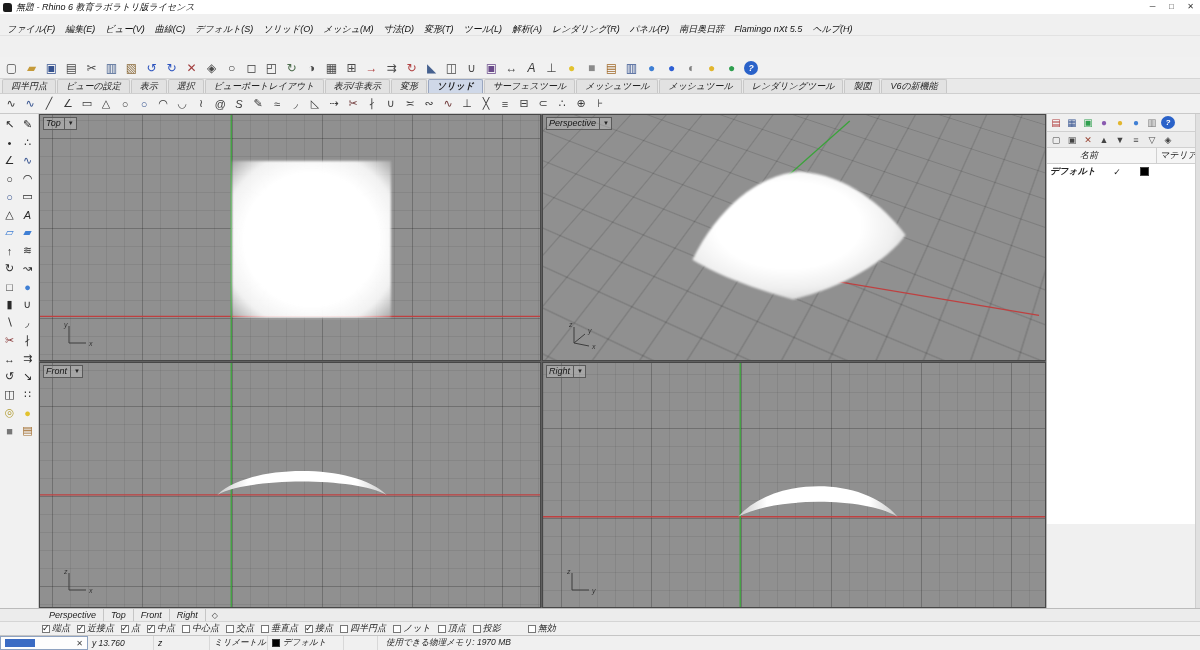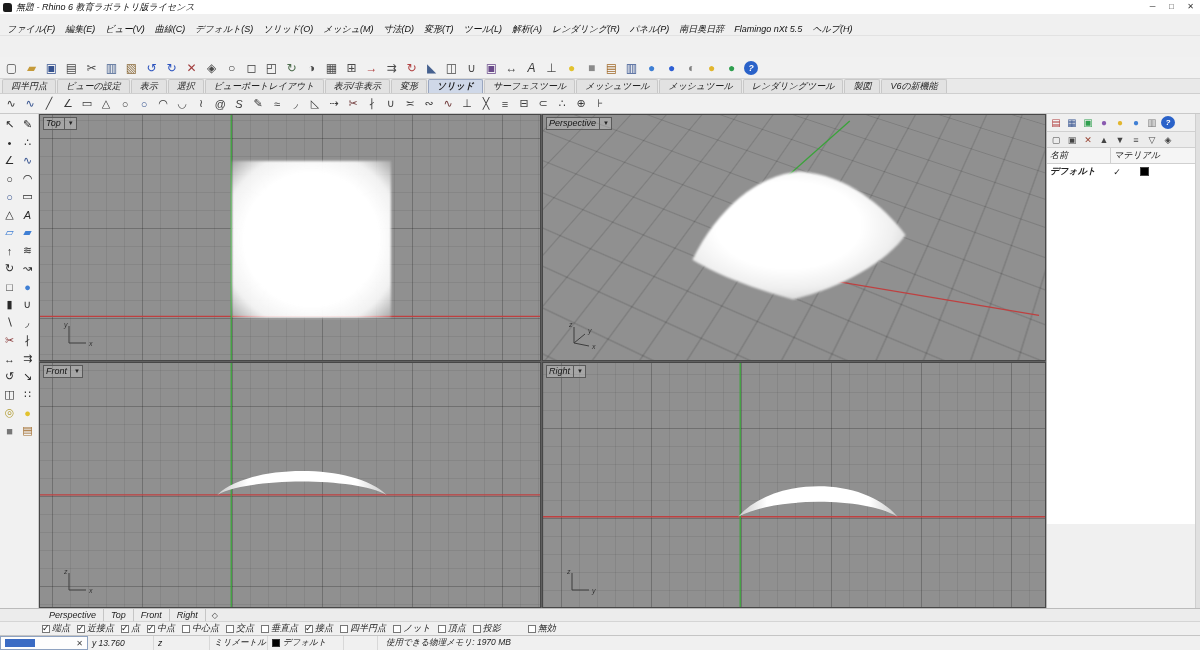--- a/index.html
+++ b/index.html
@@ -73,21 +73,21 @@
   .axis-ind line { stroke:#3d3d3d; stroke-width:1; }
 
   
   .rightpanel { position:absolute; left:1046px; top:114px; width:154px; height:494px; background:#f0f0f0; border-left:1px solid #b5b5b5; font-size:9px; color:#222; }
   .panel-tabs { display:flex; gap:2px; padding:2px; border-bottom:1px solid #d0d0d0; }
   .pbtn { width:14px; height:13px; display:flex; align-items:center; justify-content:center; font-size:10px; }
   .pbtn.round-blue { background:#2a62c9; border-radius:50%; font-size:8px; font-weight:bold; }
   .panel-toolbar { display:flex; gap:2px; padding:1px 2px; border-bottom:1px solid #d0d0d0; background:#ececec; }
   .panel-toolbar .pbtn { font-size:9px; }
   .panel-headers { display:flex; border-bottom:1px solid #d0d0d0; background:#f5f5f5; }
-  .ph-name { width:64px; padding:1px 3px; border-right:1px solid #d0d0d0; }
+  .ph-name { width:80px; padding:1px 3px; border-right:1px solid #d0d0d0;margin-left:30px; }
   .ph-material { flex:1; padding:1px 3px; white-space:nowrap; overflow:hidden; }
   .panel-body { background:#ffffff; height:360px; }
   .layer-row { display:flex; align-items:center; height:15px; padding:0 3px; }
   .layer-name { width:60px; font-weight:bold; }
   .layer-check { width:14px; text-align:center; color:#222; }
   .layer-swatch { width:9px; height:9px; background:#000; border:1px solid #444; margin-left:16px; }
   .panel-scroll { position:absolute; right:0; top:0; width:5px; height:100%; background:#e0e0e0; border-left:1px solid #cfcfcf; }
 
   
   .vptabs { position:absolute; left:0; top:608px; width:100%; height:13px; background:#ececec; border-top:1px solid #bbb; display:flex; align-items:center; font-size:9px; color:#222; padding-left:42px; }

